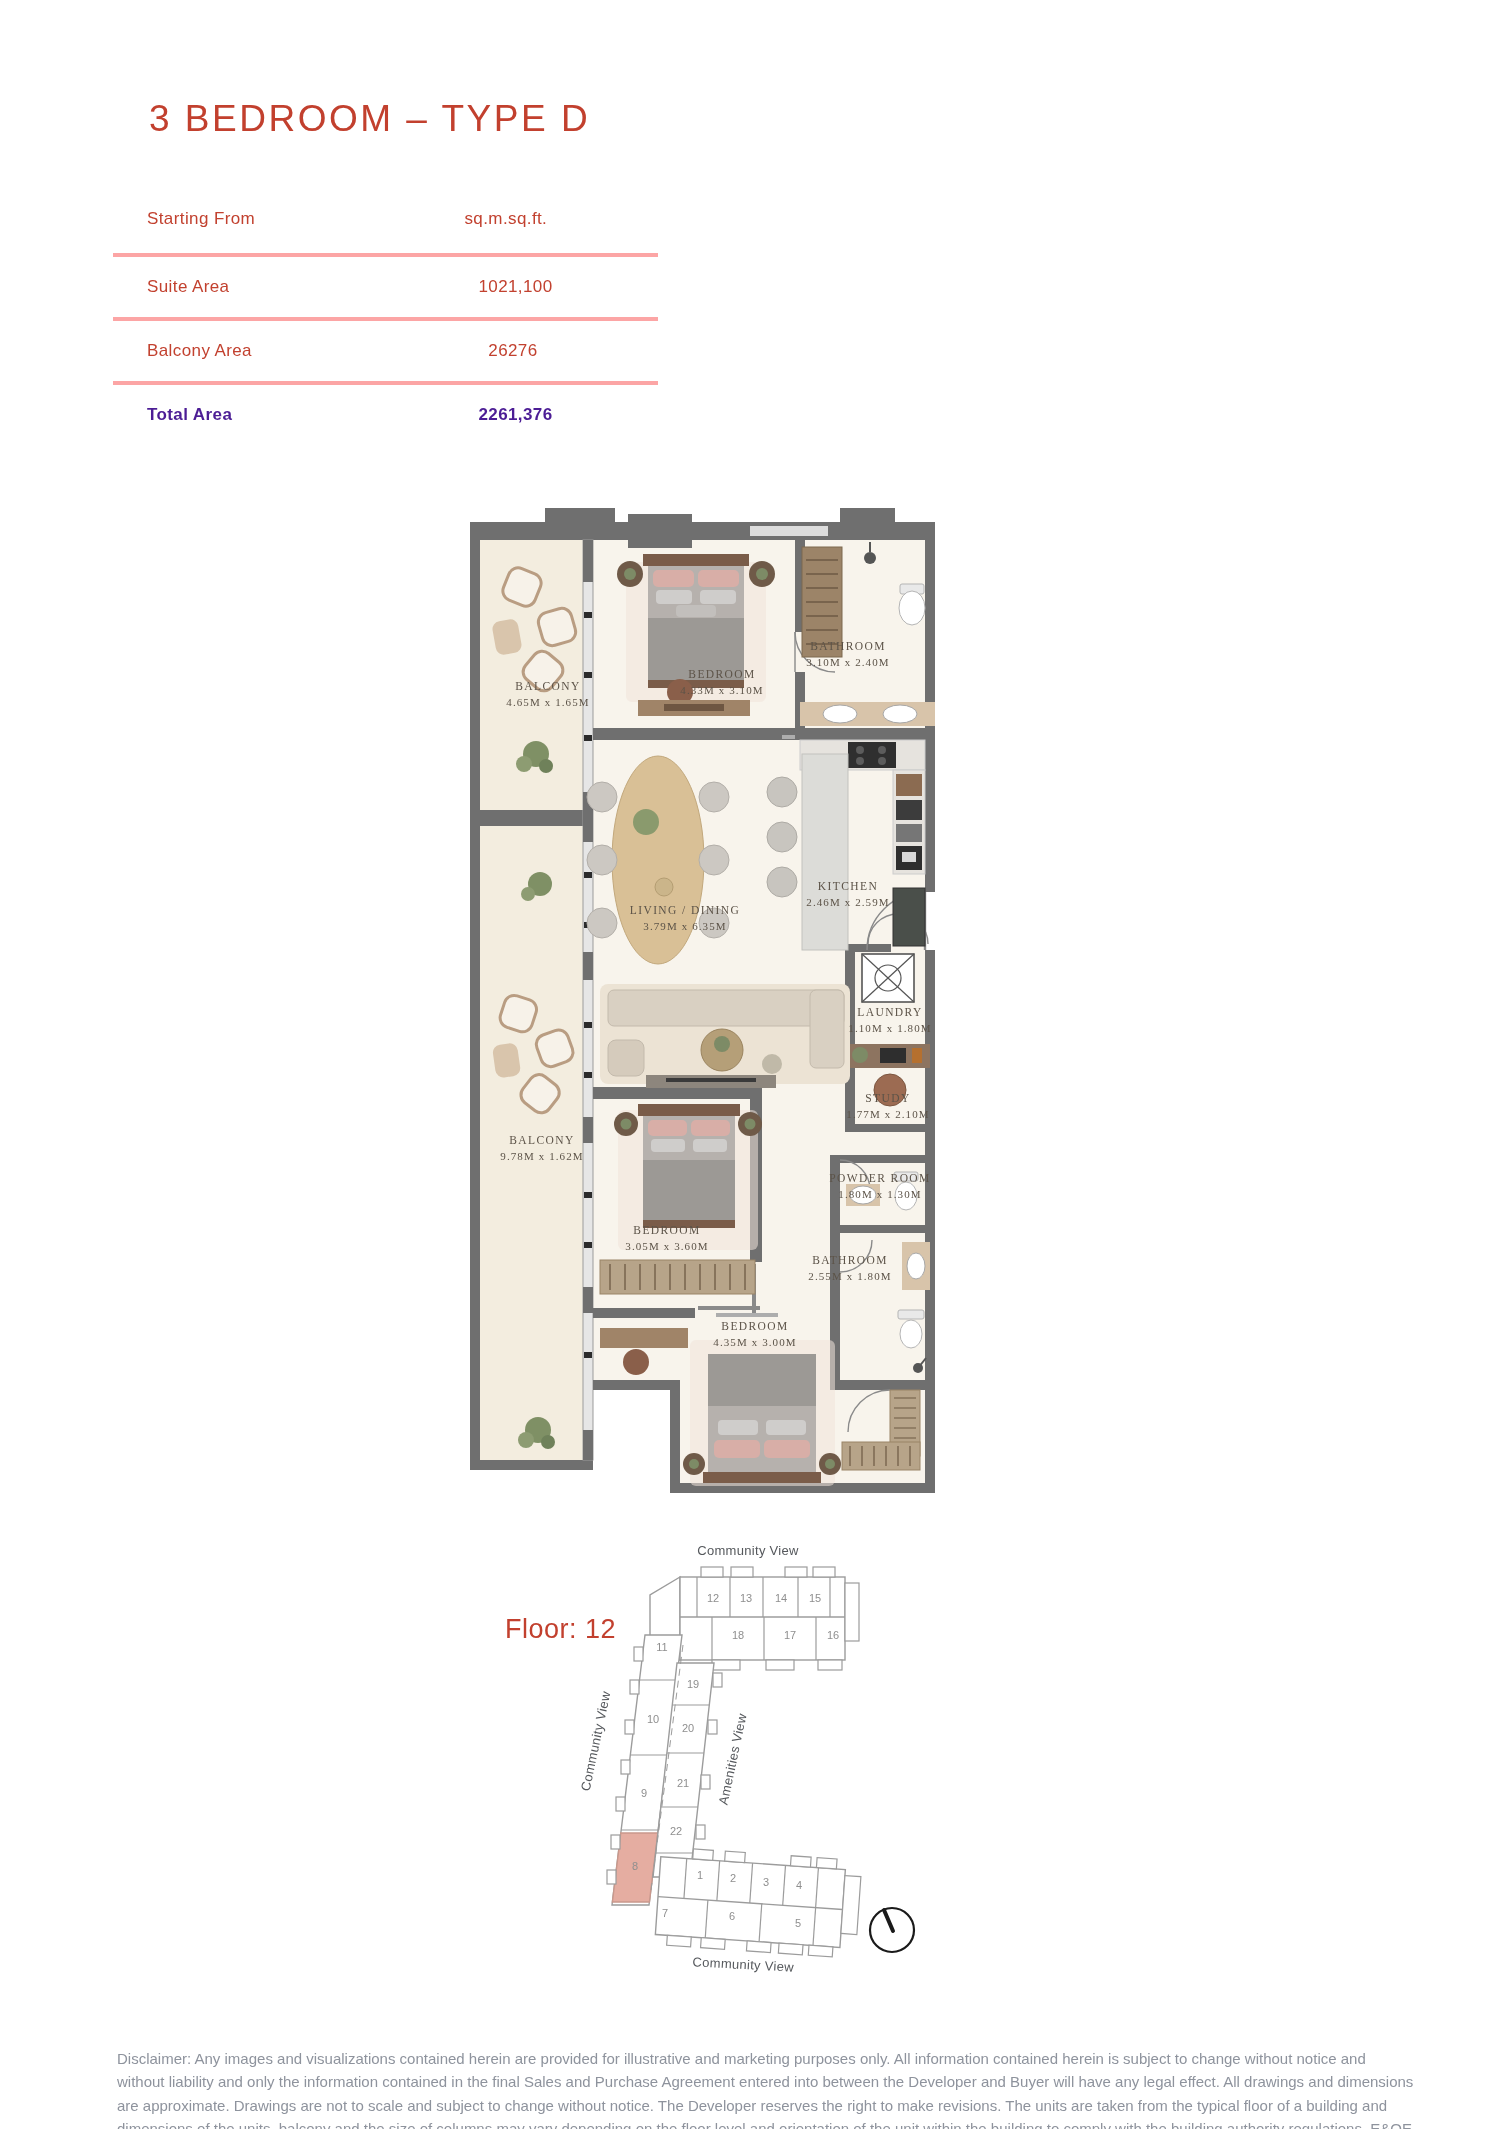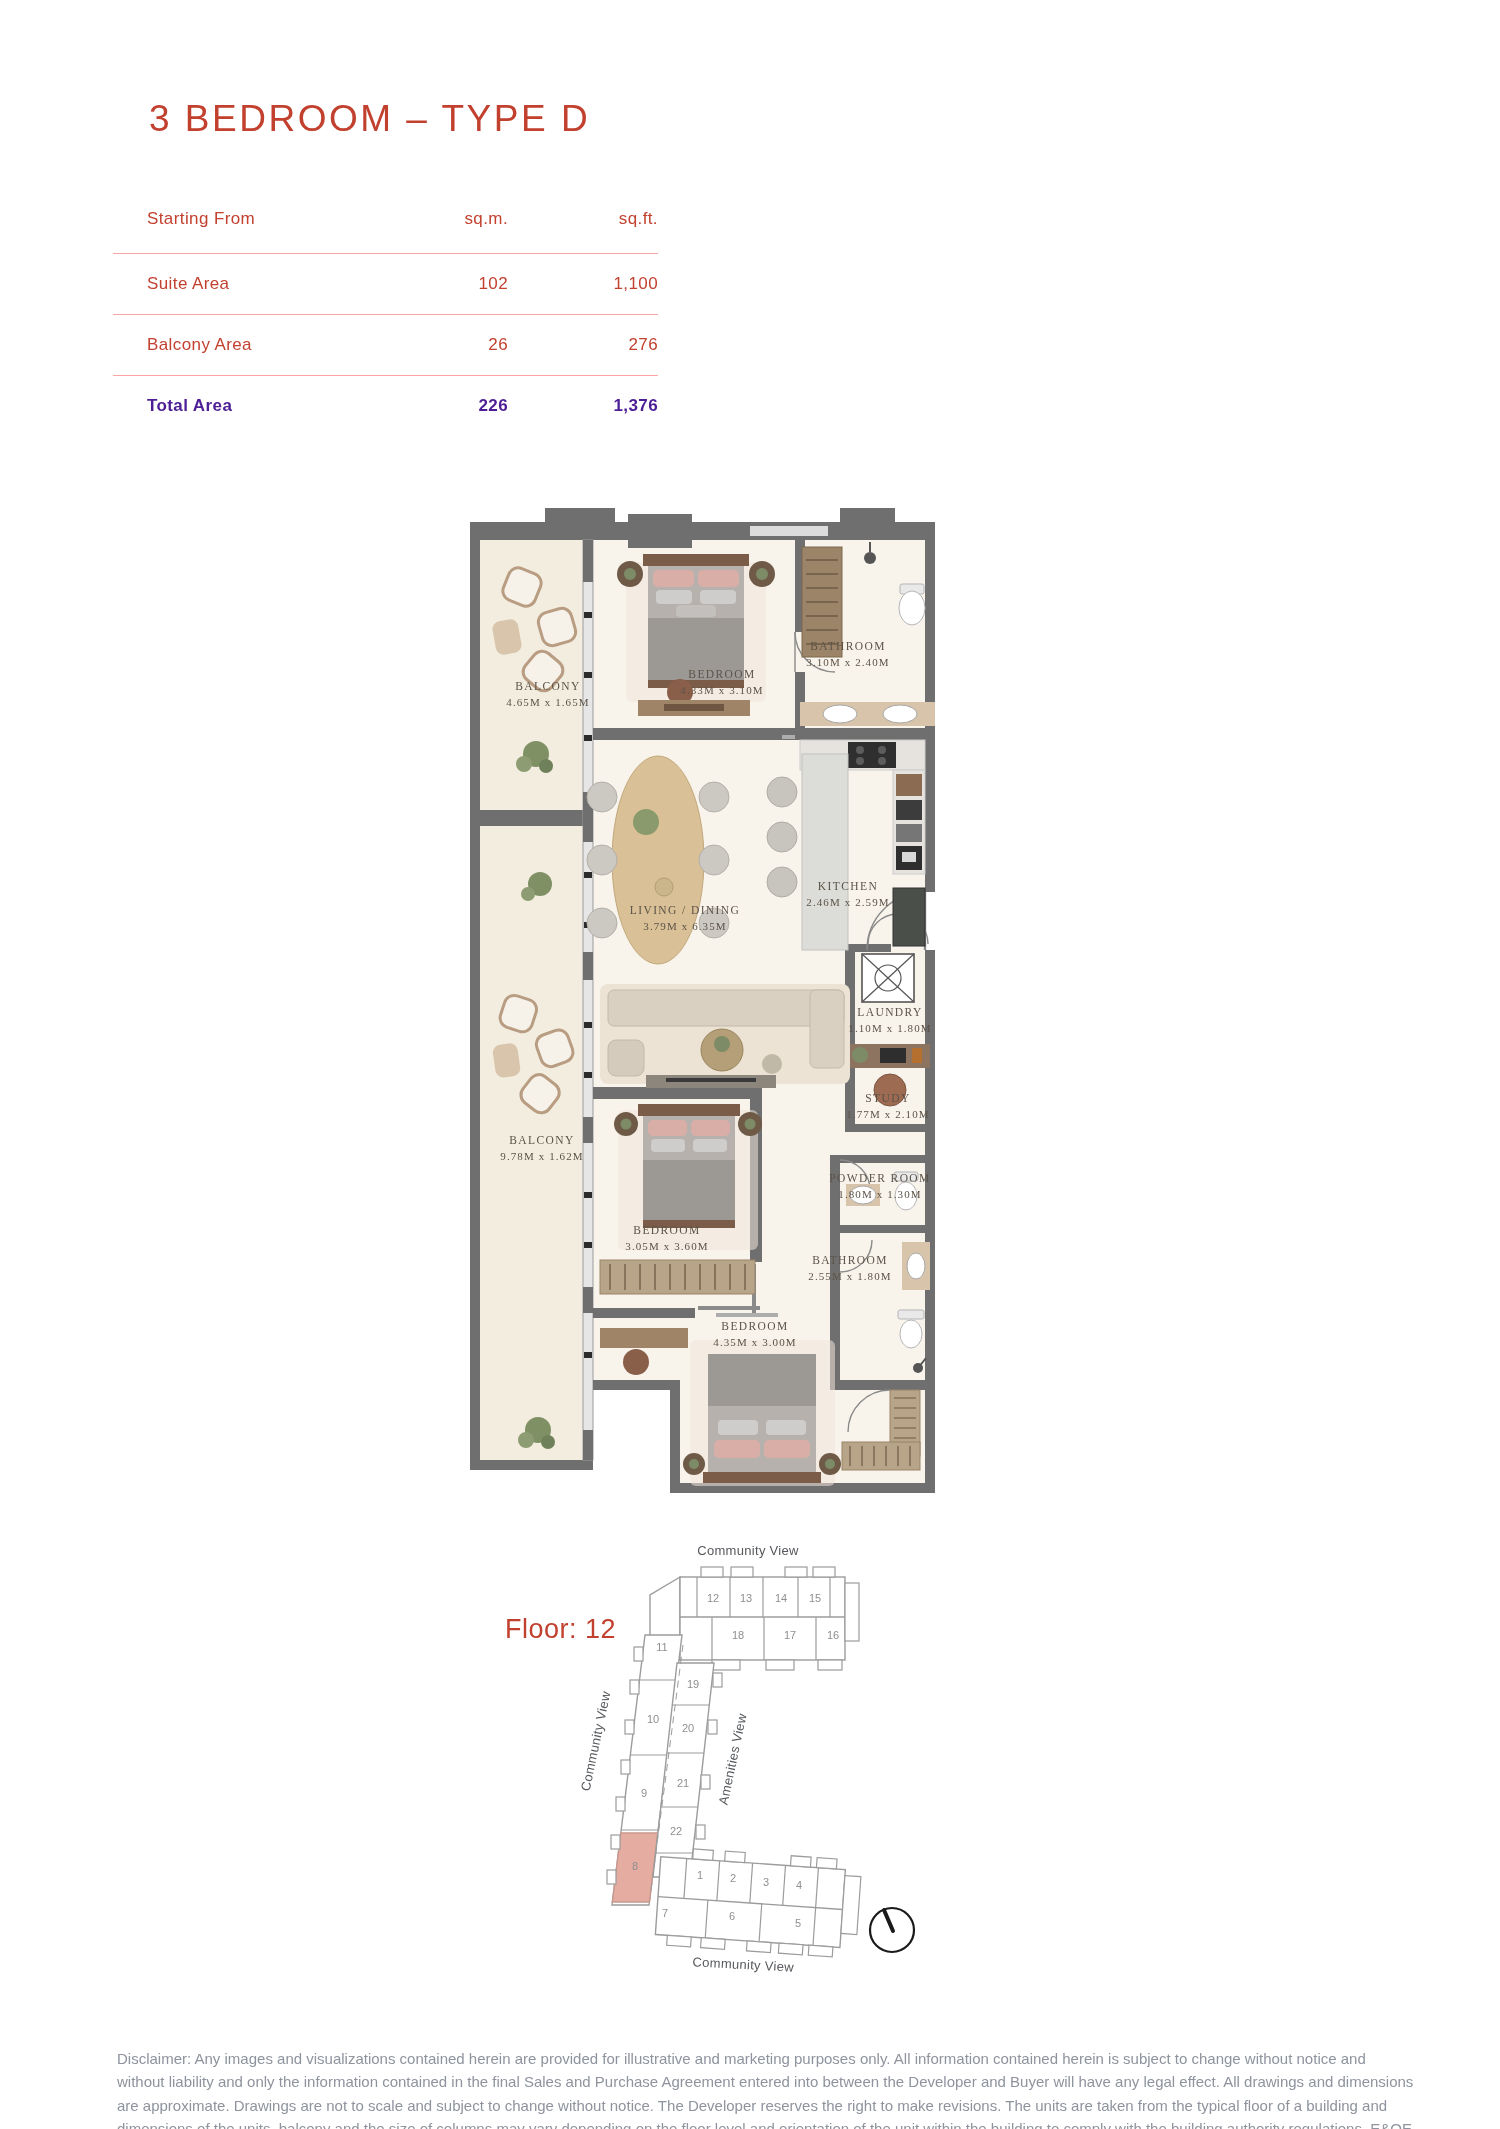--- a/index.html
+++ b/index.html
@@ -9,26 +9,26 @@
   }
   .page-title{
     position:absolute;left:117px;top:98px;
     font-size:37px;font-weight:400;letter-spacing:2.5px;
     color:#c2402e;white-space:nowrap;margin-left:32px;
   }
   .area-table{
     position:absolute;left:113px;top:203px;width:545px;
     color:#c2412f;font-size:17px;letter-spacing:.4px;
   }
-  .t-row{display:flex;align-items:baseline;padding:20px 0;border-bottom:1px solid #fca5a5;}
+  .t-row{display:flex;align-items:baseline;padding:20px 0;border-bottom:4px solid #fca5a5;}
   .t-row.header{padding:6px 0 24px;}
   .t-row.total{border-bottom:none;font-weight:bold;color:#4c1d95;padding-bottom:0;}
   .t-cell-label{flex:1;padding-left:34px;}
   .t-cell-sqm{width:130px;text-align:right;}
-  .t-cell-sqft{width:150px;text-align:right;}
+  .t-cell-sqft{width:150px;text-align:left;}
   .plan-wrap{position:absolute;left:450px;top:492px;width:520px;height:1010px;}
   .keyplan-wrap{position:absolute;left:500px;top:1535px;width:430px;height:450px;}
   .room-name{font-family:"Liberation Serif",serif;font-size:11.5px;letter-spacing:1.4px;fill:#5c5348;}
   .room-dims{font-family:"Liberation Serif",serif;font-size:11px;letter-spacing:1.1px;fill:#5c5348;}
   .unit-num{font-family:"Liberation Sans",sans-serif;font-size:11px;fill:#8f8f8f;}
   .view-label{font-family:"Liberation Sans",sans-serif;font-size:13px;fill:#55585c;letter-spacing:.3px;}
   .floor-label{font-family:"Liberation Sans",sans-serif;font-size:27px;fill:#c2402e;letter-spacing:.5px;}
   .disclaimer{
     position:absolute;left:117px;top:2032px;width:1300px;
     font-size:15px;line-height:1.55;color:#8e939d;

